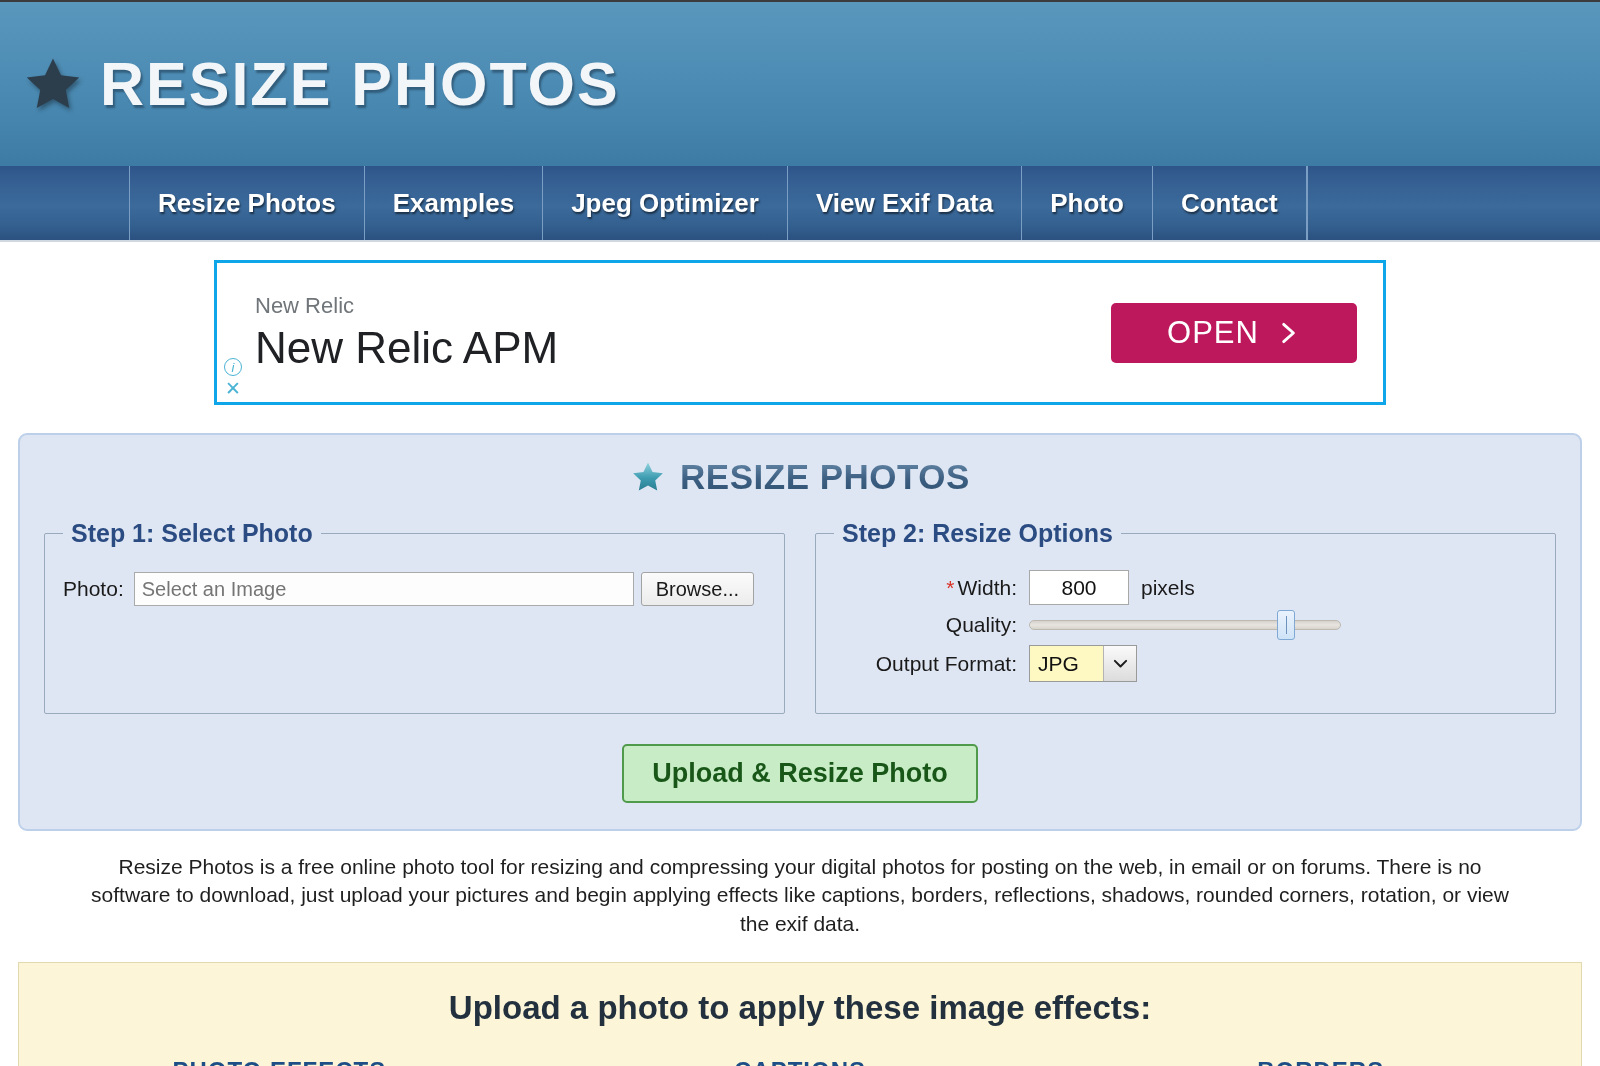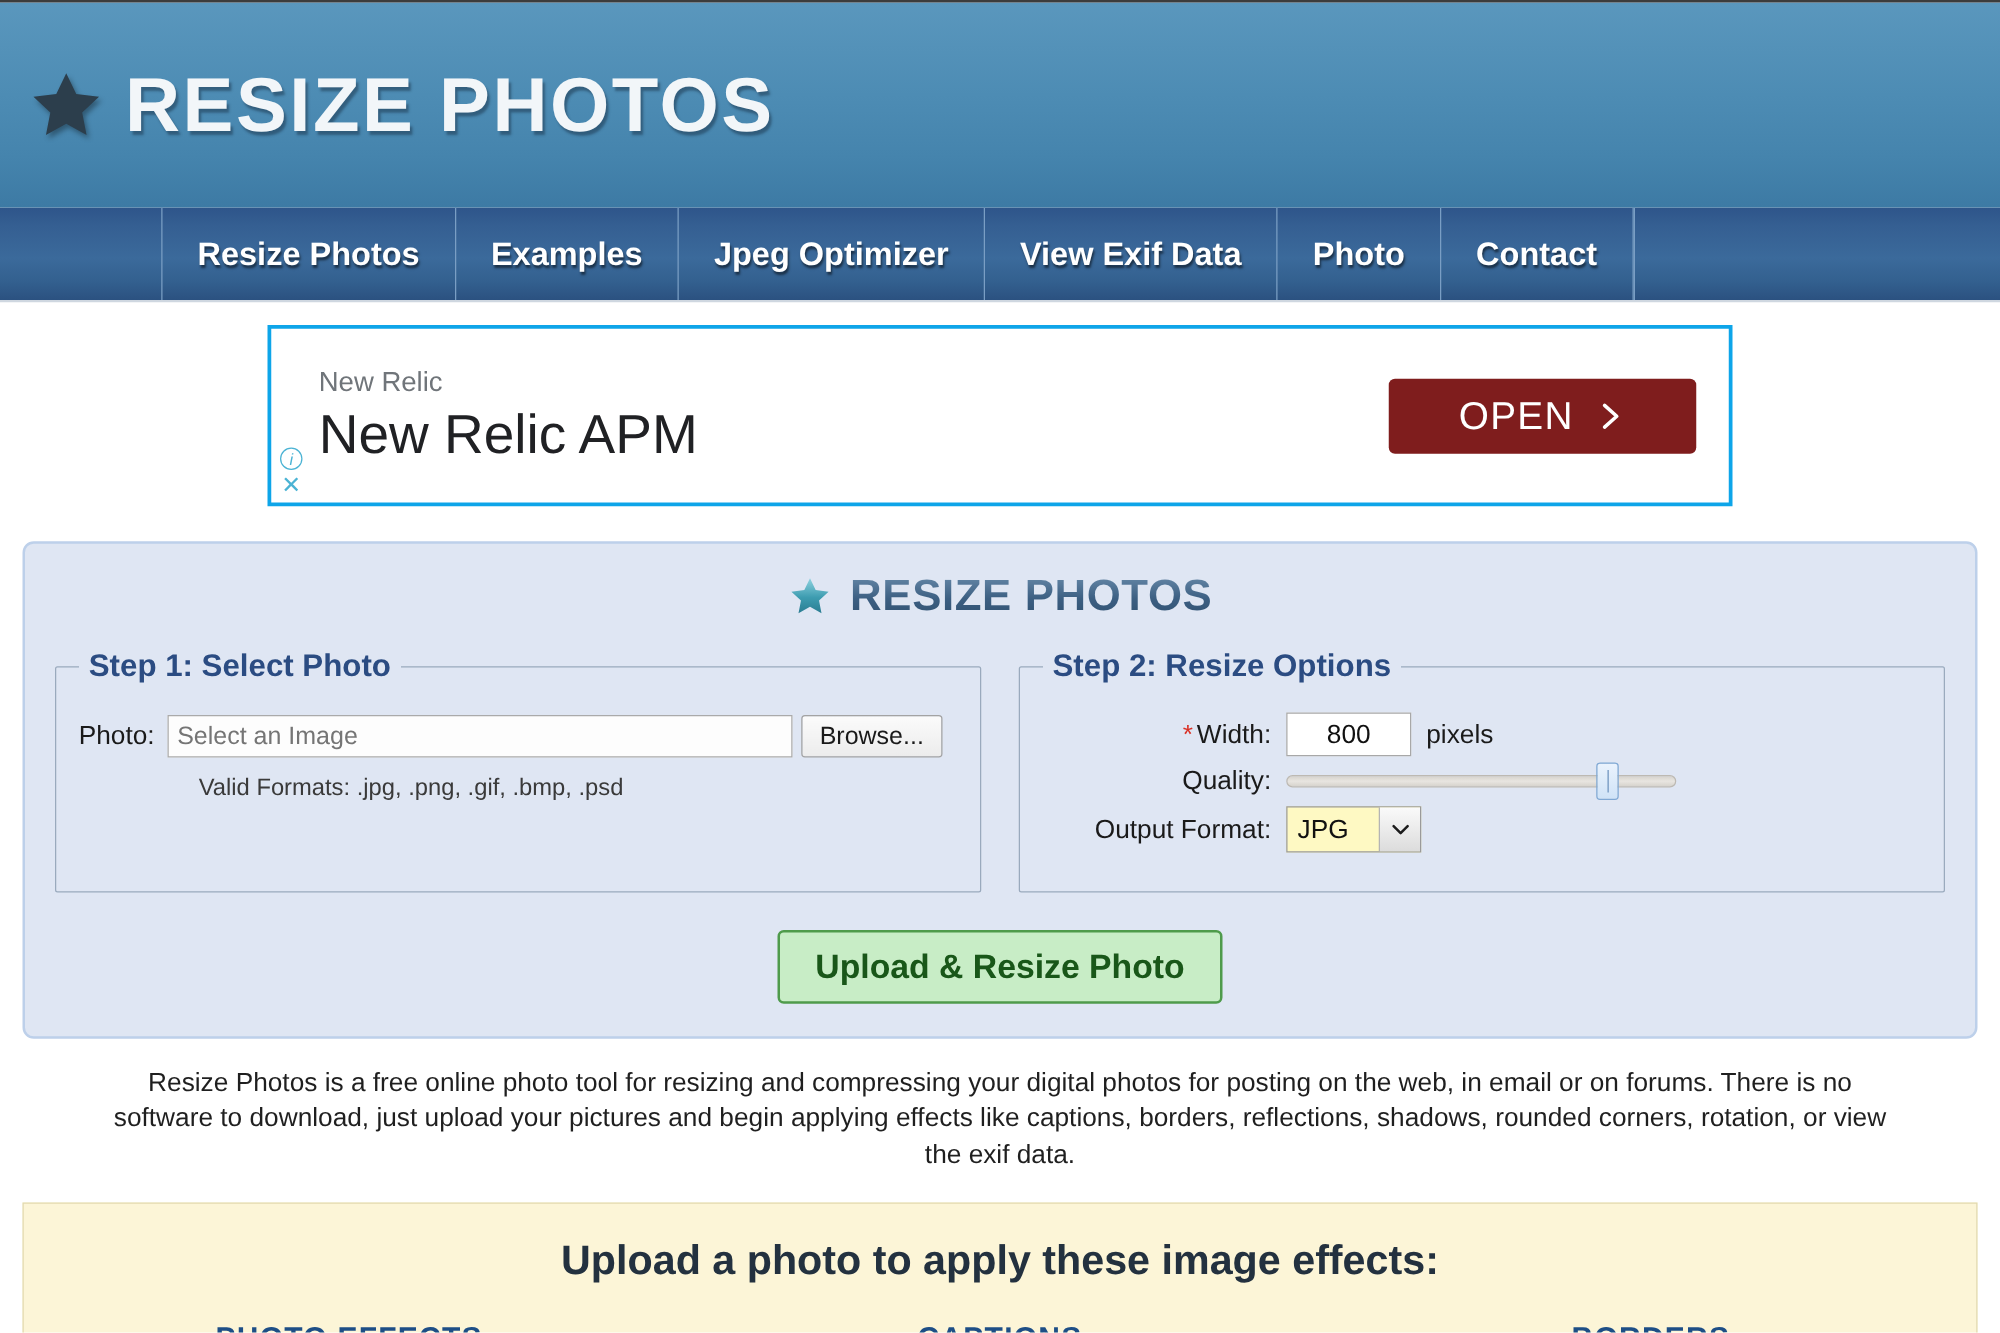--- a/index.html
+++ b/index.html
@@ -84,21 +84,21 @@
   .ad-headline {
     font-size: 44px;
     color: #202124;
     font-family: "Liberation Sans", sans-serif;
   }
   .ad-open-btn {
     position: absolute;
     right: 26px; top: 50%;
     transform: translateY(-50%);
     width: 246px; height: 60px;
-    background: #7f1d1d;
+    background: #be185d;
     border-radius: 5px;
     display: flex; align-items: center; justify-content: center;
     gap: 16px;
     color: #ffffff;
     font-size: 31px;
     font-family: "Liberation Sans", sans-serif;
     letter-spacing: 1px;
     cursor: pointer;
   }
   .ad-choices {
@@ -415,21 +415,20 @@
 
   <div class="steps-row">
 
     <fieldset class="step">
       <legend>Step 1:  Select Photo</legend>
       <div class="photo-row">
         <span class="photo-label">Photo:</span>
         <input class="photo-input" type="text" placeholder="Select an Image" style="">
         <button class="browse-btn">Browse...</button>
       </div>
-      <div class="valid-formats">Valid Formats: .jpg, .png, .gif, .bmp, .psd</div>
     </fieldset>
 
     <fieldset class="step">
       <legend>Step 2: Resize Options</legend>
 
       <div class="opt-row">
         <span class="opt-label">
           <span class="req-star">*</span><span>Width:</span>
         </span>
         <input class="width-input" type="text" value="800" style="">

